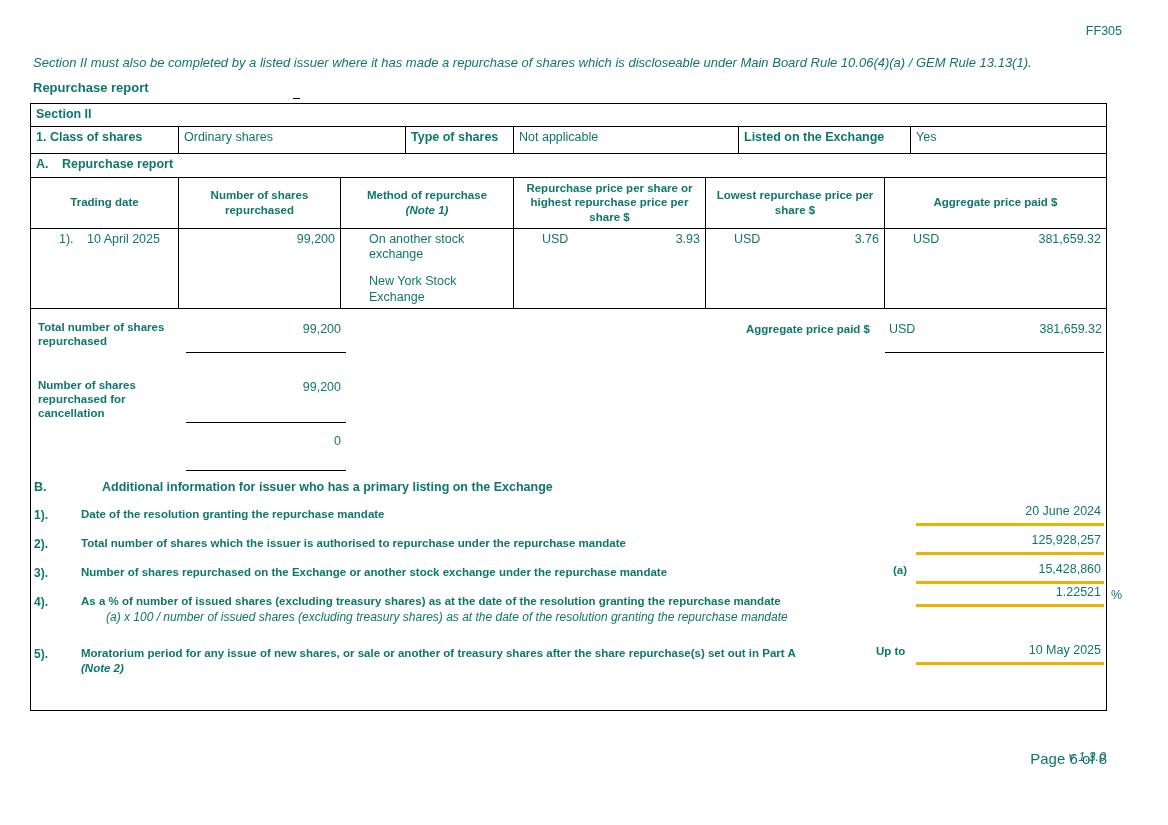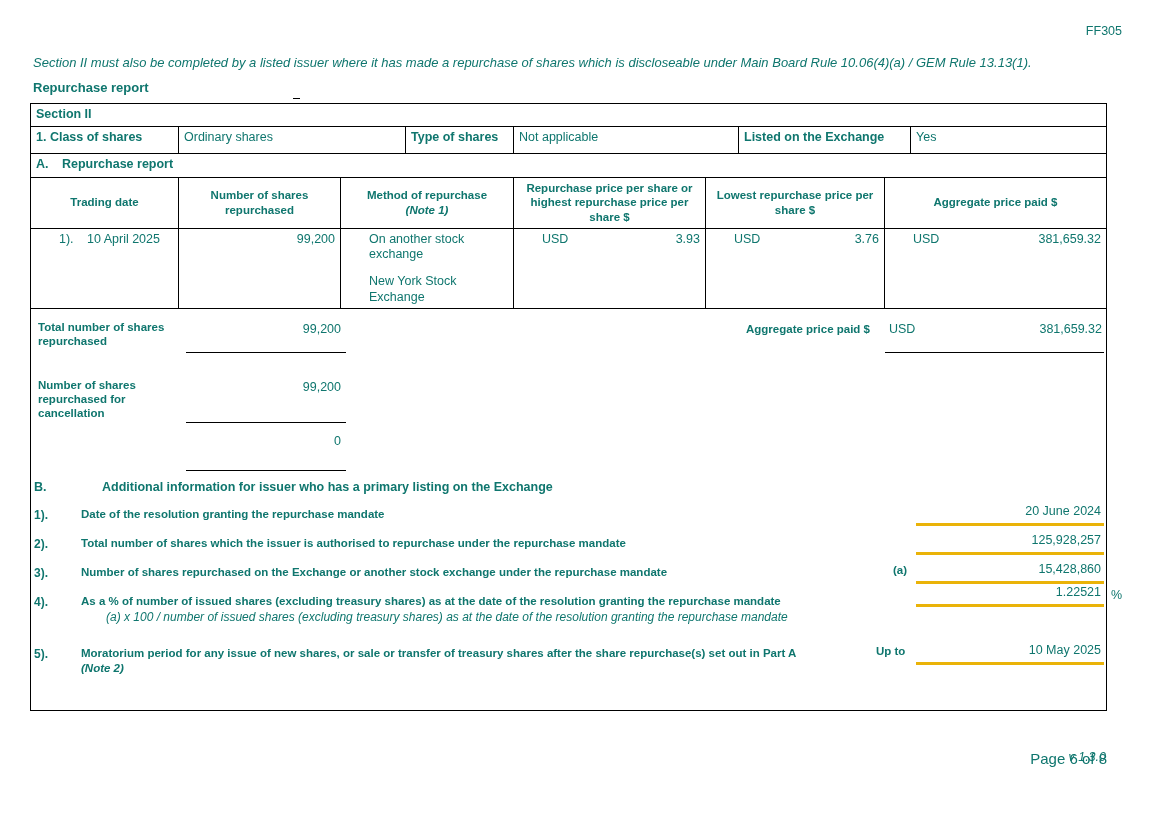--- a/index.html
+++ b/index.html
@@ -187,21 +187,21 @@
       <div class="b-item" style="top:287px">
         <span class="b-num">4).</span>
         <span class="b-text">As a % of number of issued shares (excluding treasury shares) as at the date of the resolution granting the repurchase mandate</span>
         <span class="b-sub">(a) x 100 / number of issued shares (excluding treasury shares) as at the date of the resolution granting the repurchase mandate</span>
         <span class="b-fill" style="top:-10px">1.22521</span>
         <span class="b-suffix">%</span>
       </div>
 
       <div class="b-item" style="top:339px">
         <span class="b-num">5).</span>
-        <span class="b-text">Moratorium period for any issue of new shares, or sale or transfer of treasury shares after the share repurchase(s) set out in Part A</span>
+        <span class="b-text">Moratorium period for any issue of new shares, or sale or another of treasury shares after the share repurchase(s) set out in Part A</span>
         <span class="b-note">(Note 2)</span>
         <span class="b-prefix" style="left:845px">Up to</span>
         <span class="b-fill">10 May 2025</span>
       </div>
 
     </div>
   </div>
 
   <div class="footer-page">Page 6 of 8</div>
   <div class="footer-ver">v 1.3.0</div>

